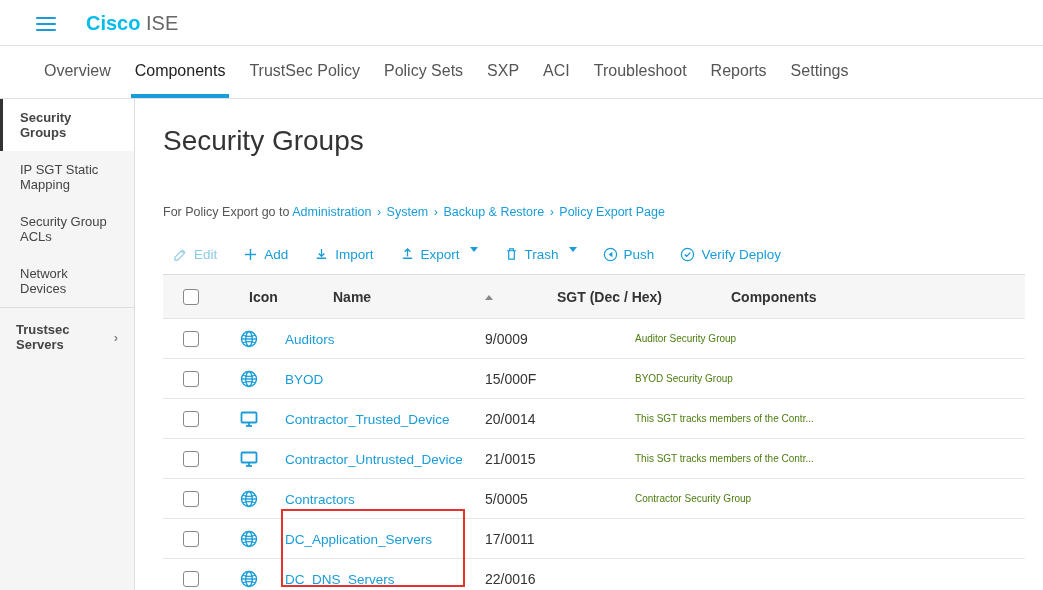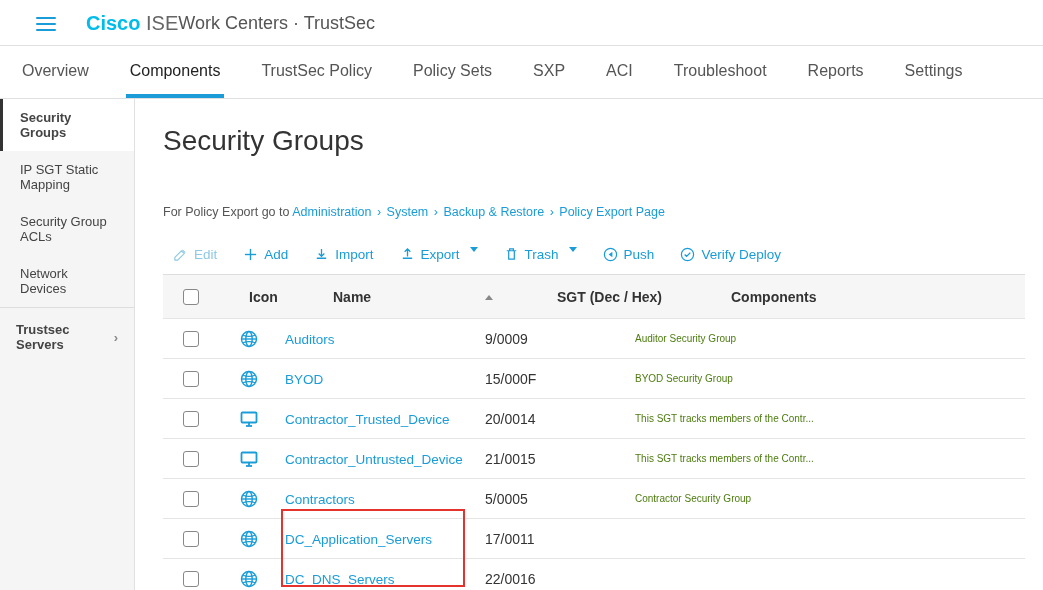--- a/index.html
+++ b/index.html
@@ -45,22 +45,22 @@
       font-weight: 700;
       color: #00bceb;
     }
     .breadcrumb-top {
       font-size: 18px;
       color: #555;
     }
     
     .tab-nav {
       display: flex;
-      gap: 33px;
-      padding: 0 18px;
+      gap: 16px;
+      padding: 0 40px;
       border-bottom: 1px solid #e0e0e0;
     }
     .tab-nav .tab {
       padding: 16px 4px 14px 4px;
       font-size: 16px;
       color: #555;
       cursor: pointer;
       border-bottom: 4px solid transparent;
     }
     .tab-nav .tab.active {
@@ -223,21 +223,20 @@
     <div class="hamburger">
       <span></span>
         <span></span>
         <span></span>
     </div>
     <div class="logo">
       <span class="logo-cisco">Cisco</span>
       <span>ISE</span>
     </div>
   </div>
-  <div class="breadcrumb-top">Work Centers · TrustSec</div>
 </div>
 
 <div class="tab-nav">
   <div class="tab">Overview</div>
   <div class="tab active">Components</div>
   <div class="tab">TrustSec Policy</div>
   <div class="tab">Policy Sets</div>
   <div class="tab">SXP</div>
   <div class="tab">ACI</div>
   <div class="tab">Troubleshoot</div>

